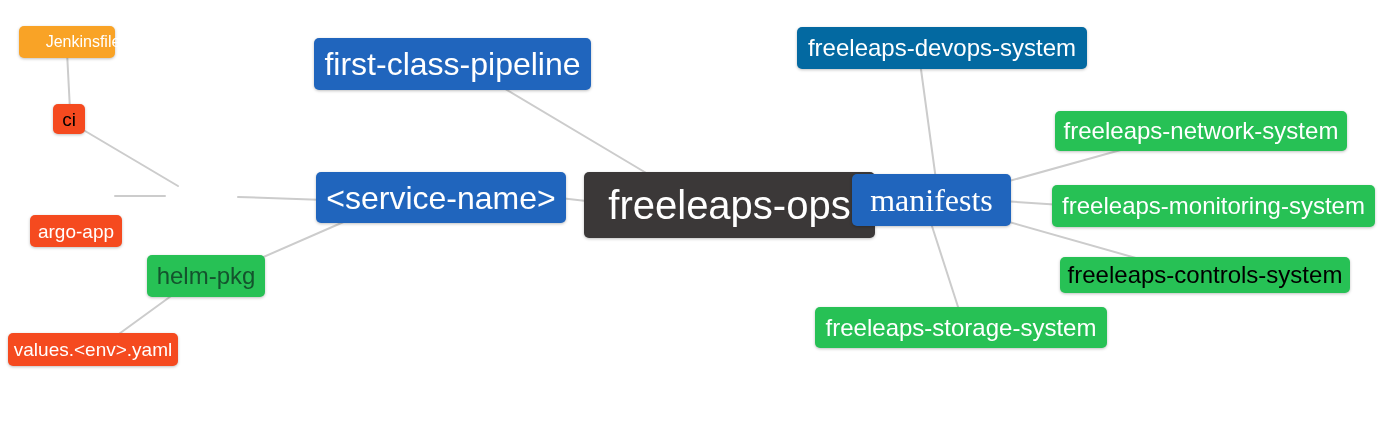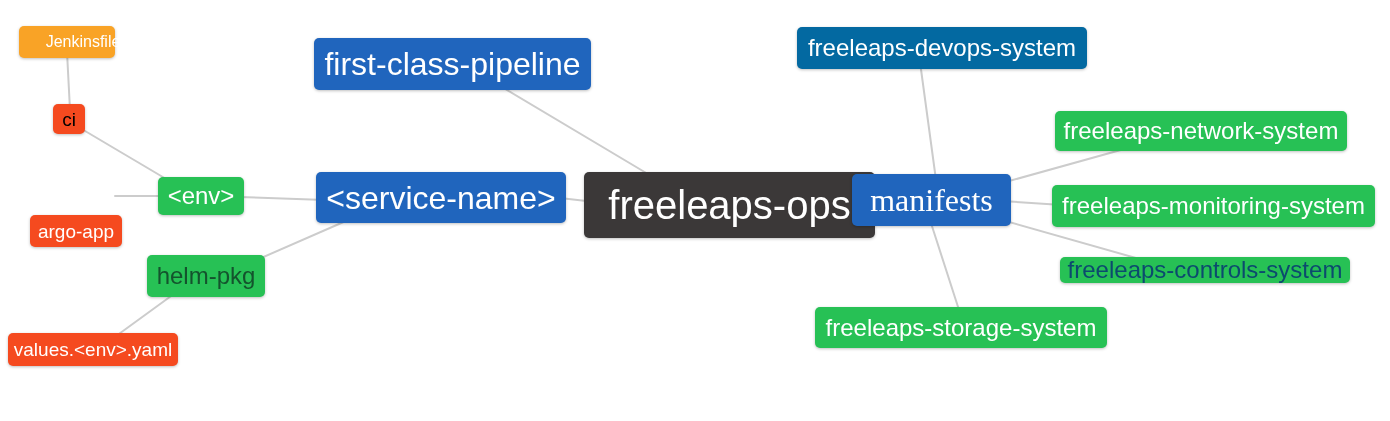--- a/index.html
+++ b/index.html
@@ -50,25 +50,24 @@
       <line x1="1002" y1="183" x2="1135" y2="146" stroke="#cccccc" stroke-width="2" stroke-linecap="round"></line>
       <line x1="1002" y1="201" x2="1062" y2="205" stroke="#cccccc" stroke-width="2" stroke-linecap="round"></line>
       <line x1="1002" y1="220" x2="1150" y2="262" stroke="#cccccc" stroke-width="2" stroke-linecap="round"></line>
       <line x1="930" y1="220" x2="960" y2="313" stroke="#cccccc" stroke-width="2" stroke-linecap="round"></line>
     </svg>
   <div class="nodes-layer" id="nodes-div">
       <div class="node" style="left: 584px; top: 172px; width: 291px; height: 66px; font-size: 40px; background: rgb(59, 56, 56); color: rgb(255, 255, 255);">freeleaps-ops</div>
       <div class="node" style="left: 314px; top: 38px; width: 277px; height: 52px; font-size: 32px; background: rgb(32, 101, 189); color: rgb(255, 255, 255);">first-class-pipeline</div>
       <div class="node" style="left: 316px; top: 172px; width: 250px; height: 51px; font-size: 32px; background: rgb(32, 101, 189); color: rgb(255, 255, 255);">&lt;service-name&gt;</div>
       <div class="node" style="left: 852px; top: 174px; width: 159px; height: 52px; font-size: 32px; background: rgb(32, 101, 189); color: rgb(255, 255, 255); font-family: Liberation Serif, serif;">manifests</div>
-      <div class="node" style="left: 158px; top: 177px; width: 86px; height: 38px; font-size: 24px; background: rgb(39, 193, 85); color: rgb(255, 255, 255);">&lt;env&gt;</div>
       <div class="node" style="left: 147px; top: 255px; width: 118px; height: 42px; font-size: 24px; background: rgb(39, 193, 85); color: #14532d;">helm-pkg</div>
       <div class="node" style="left: 797px; top: 27px; width: 290px; height: 42px; font-size: 24px; background: #0369a1; color: rgb(255, 255, 255);">freeleaps-devops-system</div>
       <div class="node" style="left: 1055px; top: 111px; width: 292px; height: 40px; font-size: 24px; background: rgb(39, 193, 85); color: rgb(255, 255, 255);">freeleaps-network-system</div>
       <div class="node" style="left: 1052px; top: 185px; width: 323px; height: 42px; font-size: 24px; background: rgb(39, 193, 85); color: rgb(255, 255, 255);">freeleaps-monitoring-system</div>
-      <div class="node" style="left: 1060px; top: 257px; width: 290px; height: 26px; font-size: 24px; background: rgb(39, 193, 85); color: #0c4a6e;">freeleaps-controls-system</div>
+      <div class="node" style="left: 1060px; top: 257px; width: 290px; height: 36px; font-size: 24px; background: rgb(39, 193, 85); color: #000000;">freeleaps-controls-system</div>
       <div class="node" style="left: 815px; top: 307px; width: 292px; height: 41px; font-size: 24px; background: rgb(39, 193, 85); color: rgb(255, 255, 255);">freeleaps-storage-system</div>
       <div class="node" style="left: 53px; top: 104px; width: 32px; height: 30px; font-size: 19px; background: rgb(245, 74, 31); color: #000000;">ci</div>
       <div class="node" style="left: 30px; top: 178px; width: 92px; height: 32px; font-size: 19px; background: rgb(245, 74, 31); color: rgb(255, 255, 255); margin-top: 37px;">argo-app</div>
       <div class="node" style="left: 8px; top: 333px; width: 170px; height: 33px; font-size: 19px; background: rgb(245, 74, 31); color: rgb(255, 255, 255);">values.&lt;env&gt;.yaml</div>
       <div class="node" style="left: 19px; top: 26px; width: 96px; height: 32px; font-size: 16px; background: rgb(249, 163, 38); color: rgb(255, 255, 255); padding-left: 32px;">Jenkinsfile</div>
     </div>
 </div>
 
 </body></html>

